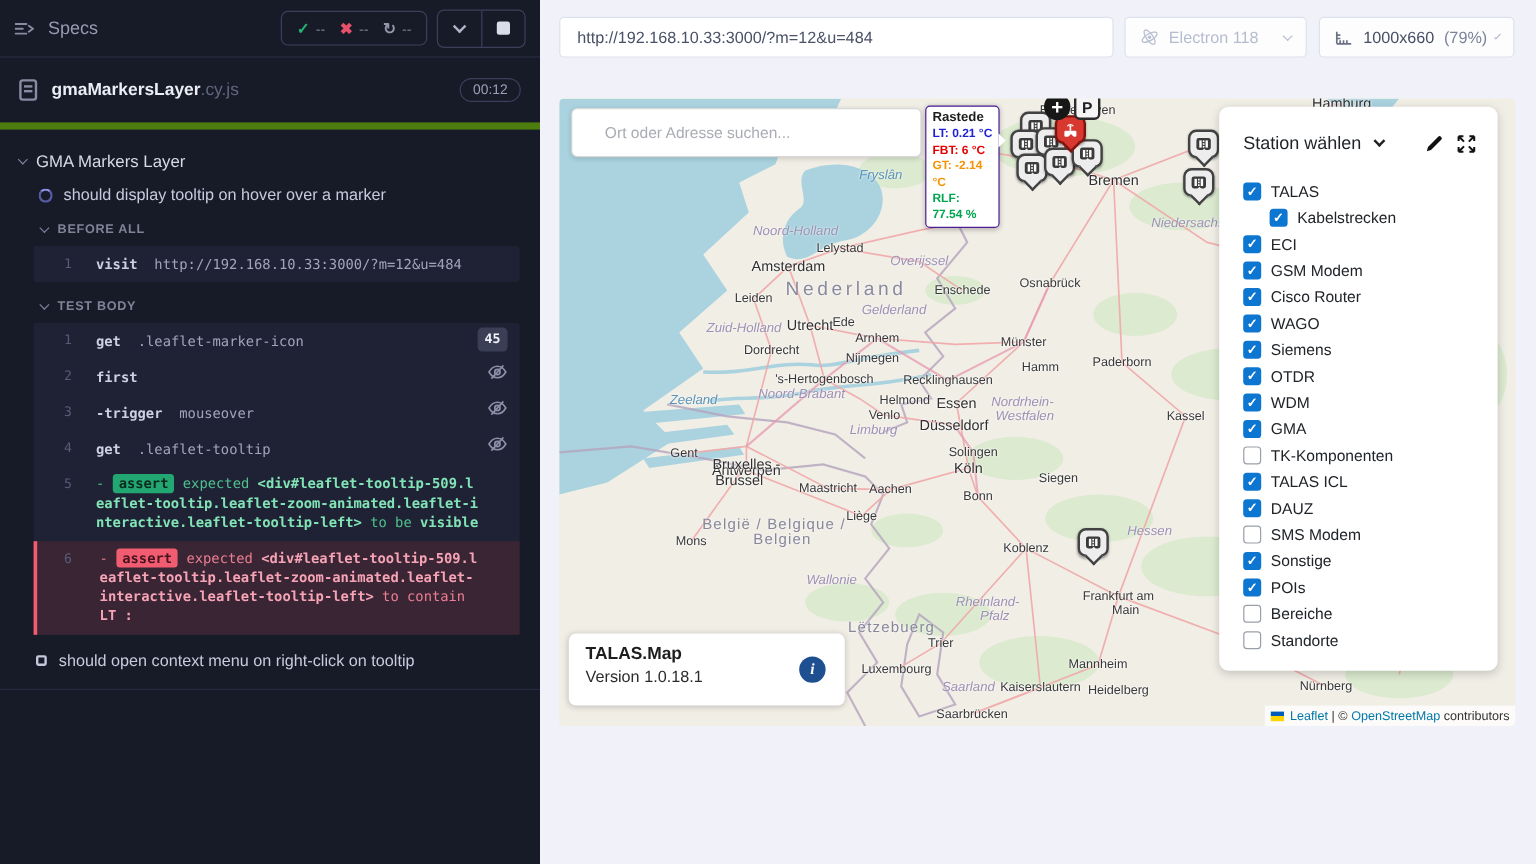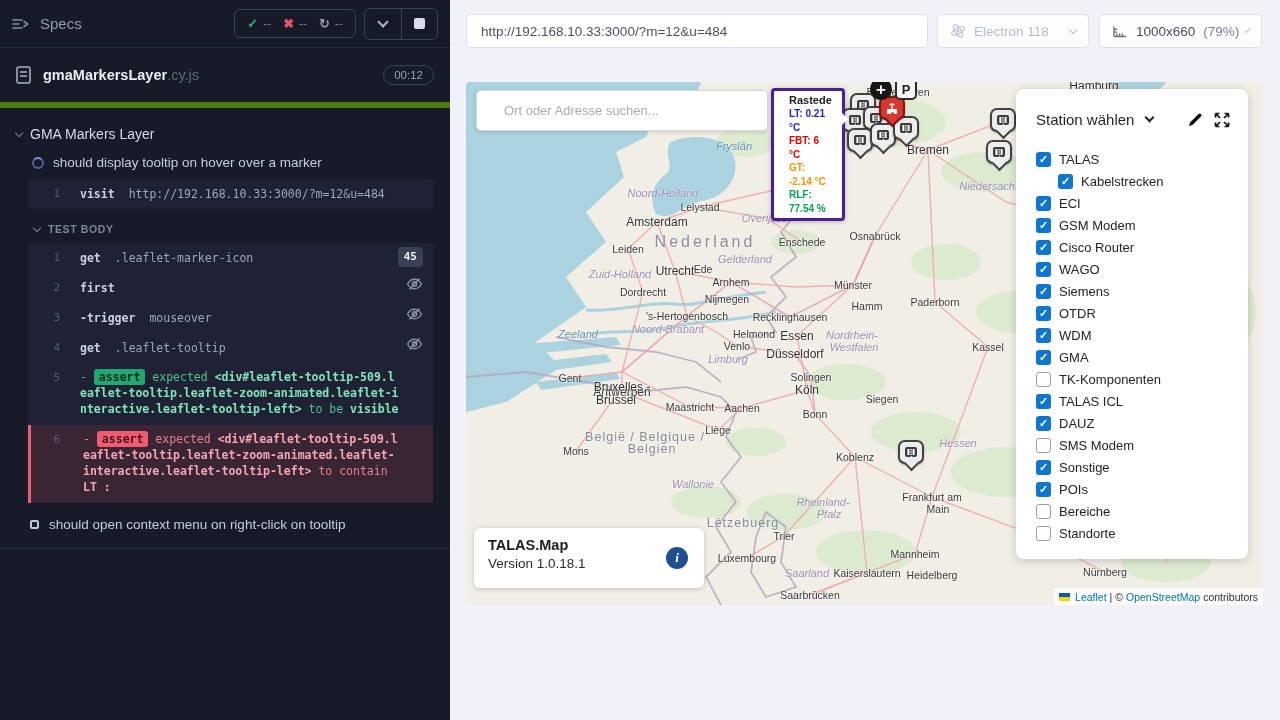--- a/index.html
+++ b/index.html
@@ -79,21 +79,21 @@
   .city-lg{font-size:12px;color:#2f2f2f;text-shadow:0 0 2px #fff,0 0 2px #fff}
   .region{font-size:11px;font-style:italic;color:#9d90b4;text-shadow:0 0 2px #fff}
   .country{font-size:16px;color:#8a8a9e;letter-spacing:3px;text-shadow:0 0 2px #fff}
   .country-sm{font-size:12.5px;color:#87879a;letter-spacing:1px;text-shadow:0 0 2px #fff}
   .water-label{font-size:11px;font-style:italic;color:#5b93b8;text-shadow:0 0 2px #fff}
 
   .search-box{position:absolute;left:10px;top:8px;width:292px;height:41px;background:#fff;border:1px solid #d8d8d8;border-radius:5px;box-shadow:0 1px 4px rgba(0,0,0,.15);display:flex;align-items:center}
   .search-box input{border:0;outline:0;width:100%;padding:0 10px 0 27px;font-size:13px;color:#333;font-family:"Liberation Sans",sans-serif;background:transparent}
   .search-box input::placeholder{color:#a9adb3}
 
-  .map-tooltip{position:absolute;left:305px;top:6px;width:74px;background:#fff;border:3px solid #4c1d95;border-radius:4px;box-shadow:0 1px 4px rgba(0,0,0,.25);padding:3px 15px;z-index:30}
+  .map-tooltip{position:absolute;left:305px;top:6px;width:62px;background:#fff;border:1px solid #4c1d95;border-radius:4px;box-shadow:0 1px 4px rgba(0,0,0,.25);padding:3px 5px;z-index:30}
   .map-tooltip::after{content:"";position:absolute;right:-6px;top:22px;border:6px solid transparent;border-right:0;border-left:6px solid #fff}
   .tt-title{font-size:11px;font-weight:bold;color:#1c1c1c;margin-bottom:1px}
   .tt-row{font-size:10px;font-weight:bold;line-height:13.5px}
 
   .pin{position:absolute;width:26px;height:24px;background:#ededed;border:2px solid #424242;border-radius:7px;display:flex;align-items:center;justify-content:center;z-index:10;cursor:pointer;box-shadow:0 1px 2px rgba(0,0,0,.35)}
   .pin::after{content:"";position:absolute;left:50%;bottom:-7px;width:9px;height:9px;margin-left:-5px;background:#ededed;border-right:2px solid #424242;border-bottom:2px solid #424242;transform:rotate(45deg)}
   .pin.red{background:#d8382f;border-color:#7e1410;z-index:20}
   .pin.red::after{background:#d8382f;border-color:#7e1410}
   .mini-ctl{position:absolute;z-index:25;display:flex;align-items:center;justify-content:center;cursor:pointer}
   .plus-ctl{width:22px;height:22px;border-radius:50%;background:#171717;color:#fff;font-size:17px;font-weight:bold;line-height:1}
@@ -169,20 +169,24 @@
   <div class="tree">
     <div class="suite-row">
       <span class="chev-sm"></span>
       <span class="suite-title">GMA Markers Layer</span>
     </div>
     <div class="test-row">
       <span class="spin-ic"></span>
       <span class="test-title">should display tooltip on hover over a marker</span>
     </div>
 
+    <div class="hook-row">
+      <span class="chev-sm"></span>
+      <span class="hook-lbl">BEFORE ALL</span>
+    </div>
     <div class="cmd-block" id="beforeall-commands">
         <div class="cmd"><span class="num">1</span><span class="cmd-name">visit</span><span class="cmd-msg">http://192.168.10.33:3000/?m=12&amp;u=484</span></div>
       </div>
 
     <div class="hook-row">
       <span class="chev-sm"></span>
       <span class="hook-lbl">TEST BODY</span>
     </div>
     <div class="cmd-block" id="testbody-commands">
         <div class="cmd"><span class="num">1</span><span class="cmd-name">get</span><span class="cmd-msg">.leaflet-marker-icon</span><span class="right"><span class="count-badge">45</span></span></div>
@@ -330,21 +334,21 @@
         <polyline points="652,4 700,80 720,200 740,330 700,480"></polyline>
       </g>
       <g stroke="#e79ab0" stroke-width="1.8" fill="none" opacity=".75">
         <polyline points="156,290 221,234 265,200 324,235 387,203 409,154"></polyline>
         <polyline points="329,272 345,295 349,332"></polyline>
       </g>
     </svg>
 
     <div id="map-labels">
         <div class="mlabel city" style="left: 432px; top: 10px;">Bremerhaven</div>
-        <div class="mlabel city-lg" style="left: 628px; top: 4px;">Hamburg</div>
+        <div class="mlabel city-lg" style="left: 652px; top: 4px;">Hamburg</div>
         <div class="mlabel city-lg" style="left: 462px; top: 68px;">Bremen</div>
         <div class="mlabel region" style="left: 530px; top: 104px;">Niedersachsen</div>
         <div class="mlabel city" style="left: 336px; top: 103px;">Emmen</div>
         <div class="mlabel water-label" style="left: 268px; top: 64px;">Fryslân</div>
         <div class="mlabel region" style="left: 197px; top: 111px;">Noord-Holland</div>
         <div class="mlabel city" style="left: 234px; top: 125px;">Lelystad</div>
         <div class="mlabel city-lg" style="left: 191px; top: 140px;">Amsterdam</div>
         <div class="mlabel region" style="left: 300px; top: 136px;">Overijssel</div>
         <div class="mlabel city" style="left: 336px; top: 160px;">Enschede</div>
         <div class="mlabel city" style="left: 409px; top: 154px;">Osnabrück</div>

